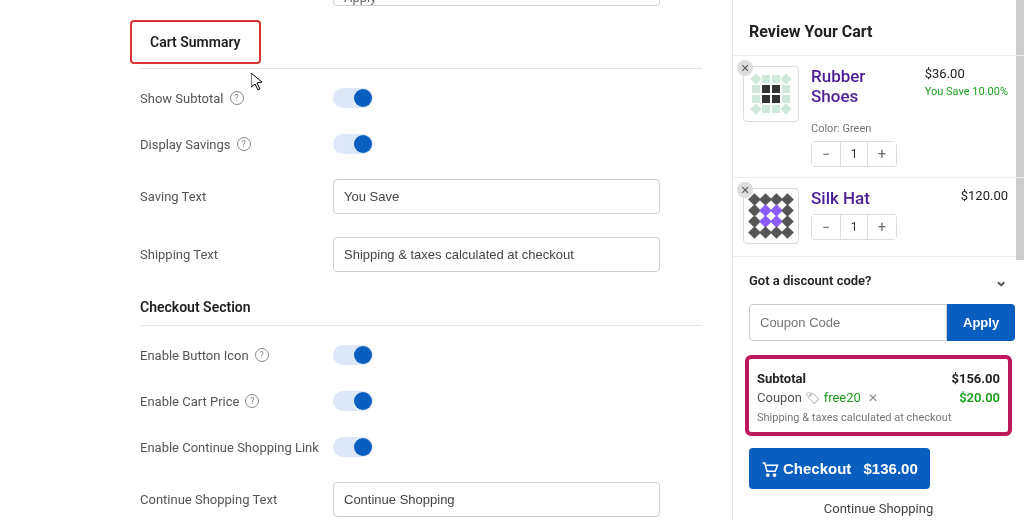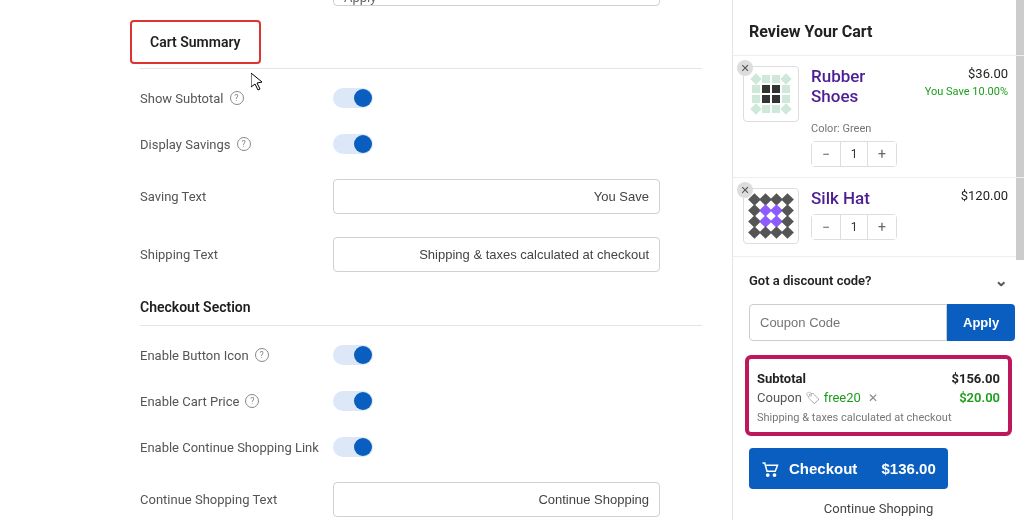--- a/index.html
+++ b/index.html
@@ -44,21 +44,21 @@
   .help-icon {
     display:inline-flex; width:14px; height:14px; border:1px solid #888; border-radius:50%;
     align-items:center; justify-content:center; font-size:9px; color:#888;
   }
 
   .toggle { position:relative; width:40px; height:20px; border-radius:12px; background:#dce7f7; cursor:pointer; }
   .toggle .knob { position:absolute; top:1px; right:1px; width:18px; height:18px; border-radius:50%; background:#0a5ec0; }
 
   .text-input {
     width:327px; border:1px solid #d0d0d0; border-radius:4px; background:#fff;
-    padding:9px 10px; color:#444; font-size:13px;text-align:right;
+    padding:9px 10px; color:#444; font-size:13px;
   }
 
   
   .cursor { position:absolute; left:251px; top:73px; pointer-events:none; }
 
   
   .review-title { font-weight:700; font-size:16px; color:#222; padding:22px 16px 14px; }
   .cart-item {
     display:flex; gap:10px; padding:10px 16px 10px 10px; border-top:1px solid #eee; position:relative;
   }
@@ -67,21 +67,21 @@
   .remove {
     position:absolute; top:-6px; left:-6px; width:16px; height:16px; border-radius:50%;
     background:#ddd; color:#555; display:flex; align-items:center; justify-content:center; font-size:11px; cursor:pointer;
   }
   .item-info { flex:1; }
   .item-name { font-size:17px; color:#4c1d95; font-weight:500; }
   .item-variant { font-size:11px; color:#777; margin-top:16px; }
   .qty-row { display:flex; gap:0; margin-top:6px; border:1px solid #ddd; border-radius:4px; width:fit-content; }
   .qty-btn { width:28px; height:24px; display:flex; align-items:center; justify-content:center; font-size:14px; color:#666; cursor:pointer; background:#fff;}
   .qty-val { width:28px; height:24px; display:flex; align-items:center; justify-content:center; font-size:12px; border-left:1px solid #ddd; border-right:1px solid #ddd; color:#333; }
-  .item-right { text-align:right; }
+  .item-right { }
   .item-price { font-size:13px; color:#222; }
   .item-save { font-size:11px; color:#1a9e1a; margin-top:4px; }
 
   .discount-hdr {
     display:flex; justify-content:space-between; align-items:center;
     padding:14px 16px; border-top:1px solid #eee; font-weight:600; color:#222; cursor:pointer;
   }
   .chev { font-size:16px; color:#555; }
   .coupon-row { display:flex; gap:0; padding:0 16px 14px; }
   .coupon-input { flex:1; border:1px solid #ccc; border-radius:4px 0 0 4px; padding:10px; font-size:13px; color:#666; }
@@ -94,21 +94,21 @@
   .tot-row.sub { font-weight:700; color:#222; }
   .tot-row.coupon { color:#555; }
   .tot-row.coupon .val { color:#1a9e1a; font-weight:600; }
   .coupon-code { color:#1a9e1a; font-weight:400; }
   .tag-icon { color:#888; font-size:12px; }
   .coupon-x { color:#888; font-size:12px; margin-left:4px; cursor:pointer; }
   .ship-note { font-size:11px; color:#777; margin-top:4px; }
 
   .checkout-btn {
     margin:12px 16px 6px; background:#0a5ec0; color:#fff; border:none; border-radius:4px;
-    padding:12px; font-size:15px; font-weight:700; display:flex; align-items:center; justify-content:center; gap:10px;
+    padding:12px; font-size:15px; font-weight:700; display:flex; align-items:center; justify-content:center; gap:4px;
     cursor:pointer;
   }
   .cart-icon { width:18px; height:16px; }
   .continue-link { text-align:center; font-size:13px; color:#444; padding:6px 0 14px; }
 
   
   .patt1 { display:grid; grid-template-columns:repeat(4,8px); grid-template-rows:repeat(4,8px); gap:2px; }
   .patt1 span { width:8px; height:8px; background:#cfe8d9; }
   .patt1 span.dk { background:#333; }
   .patt1 span.rot { transform:rotate(45deg); }

